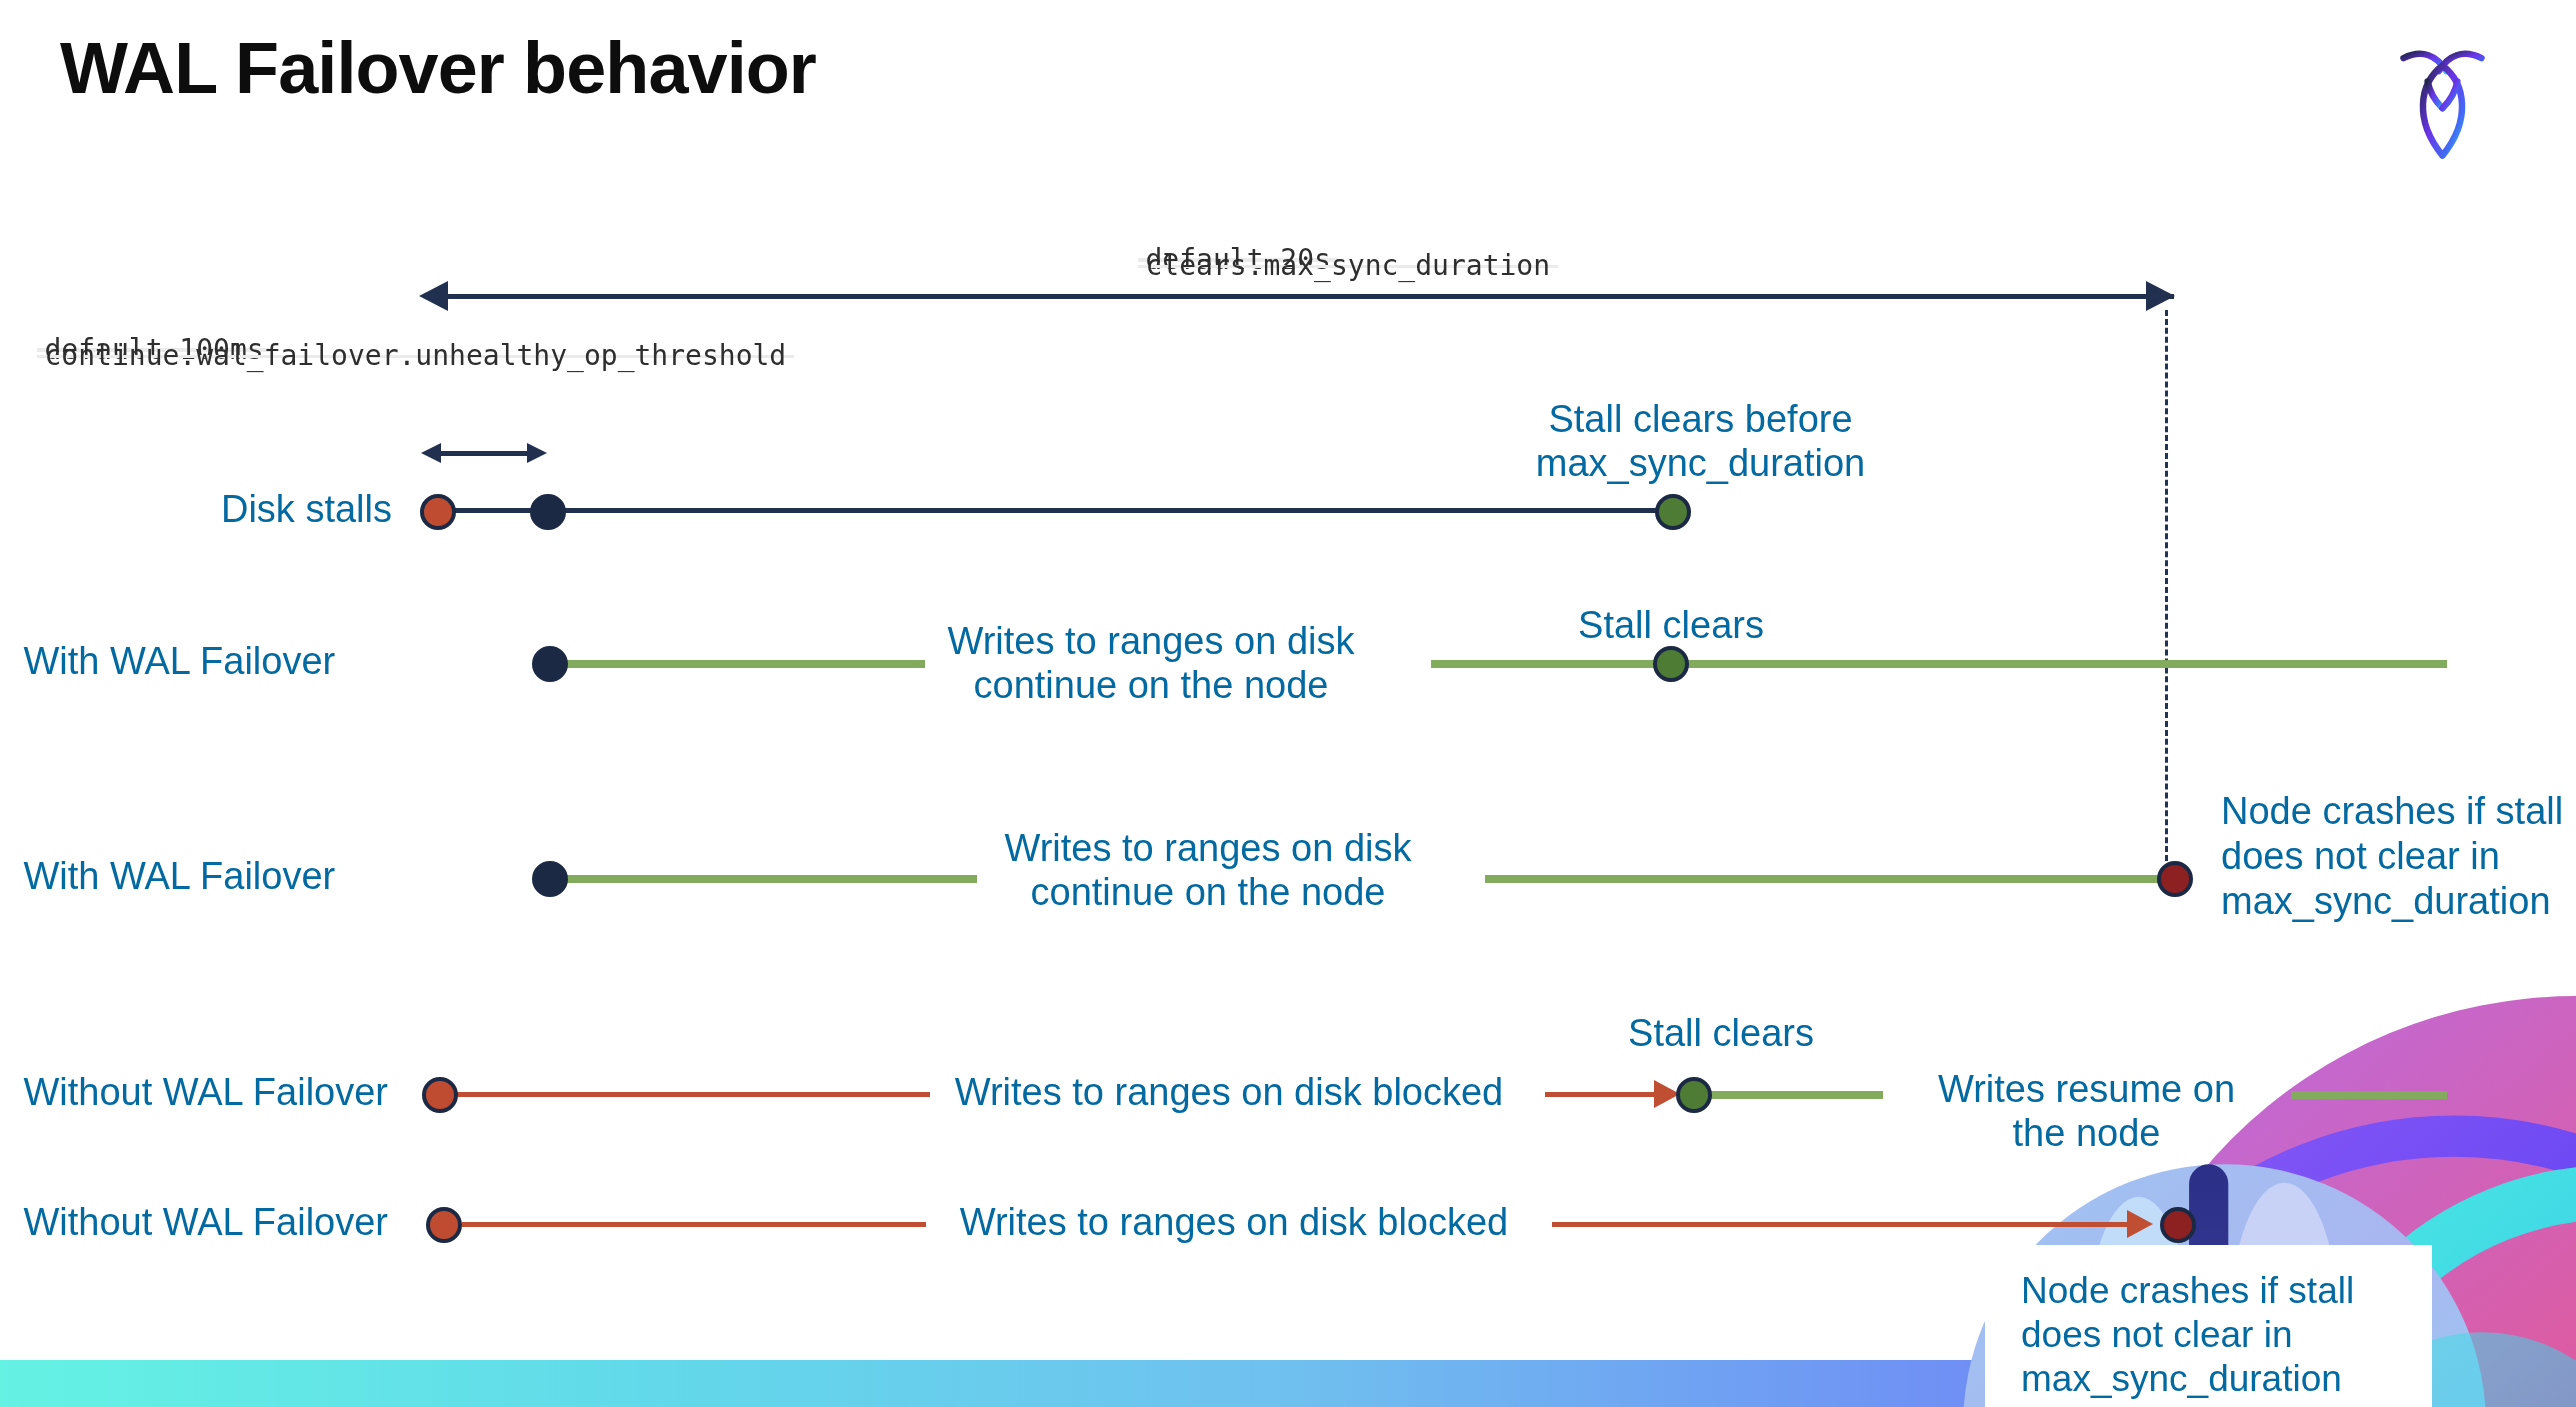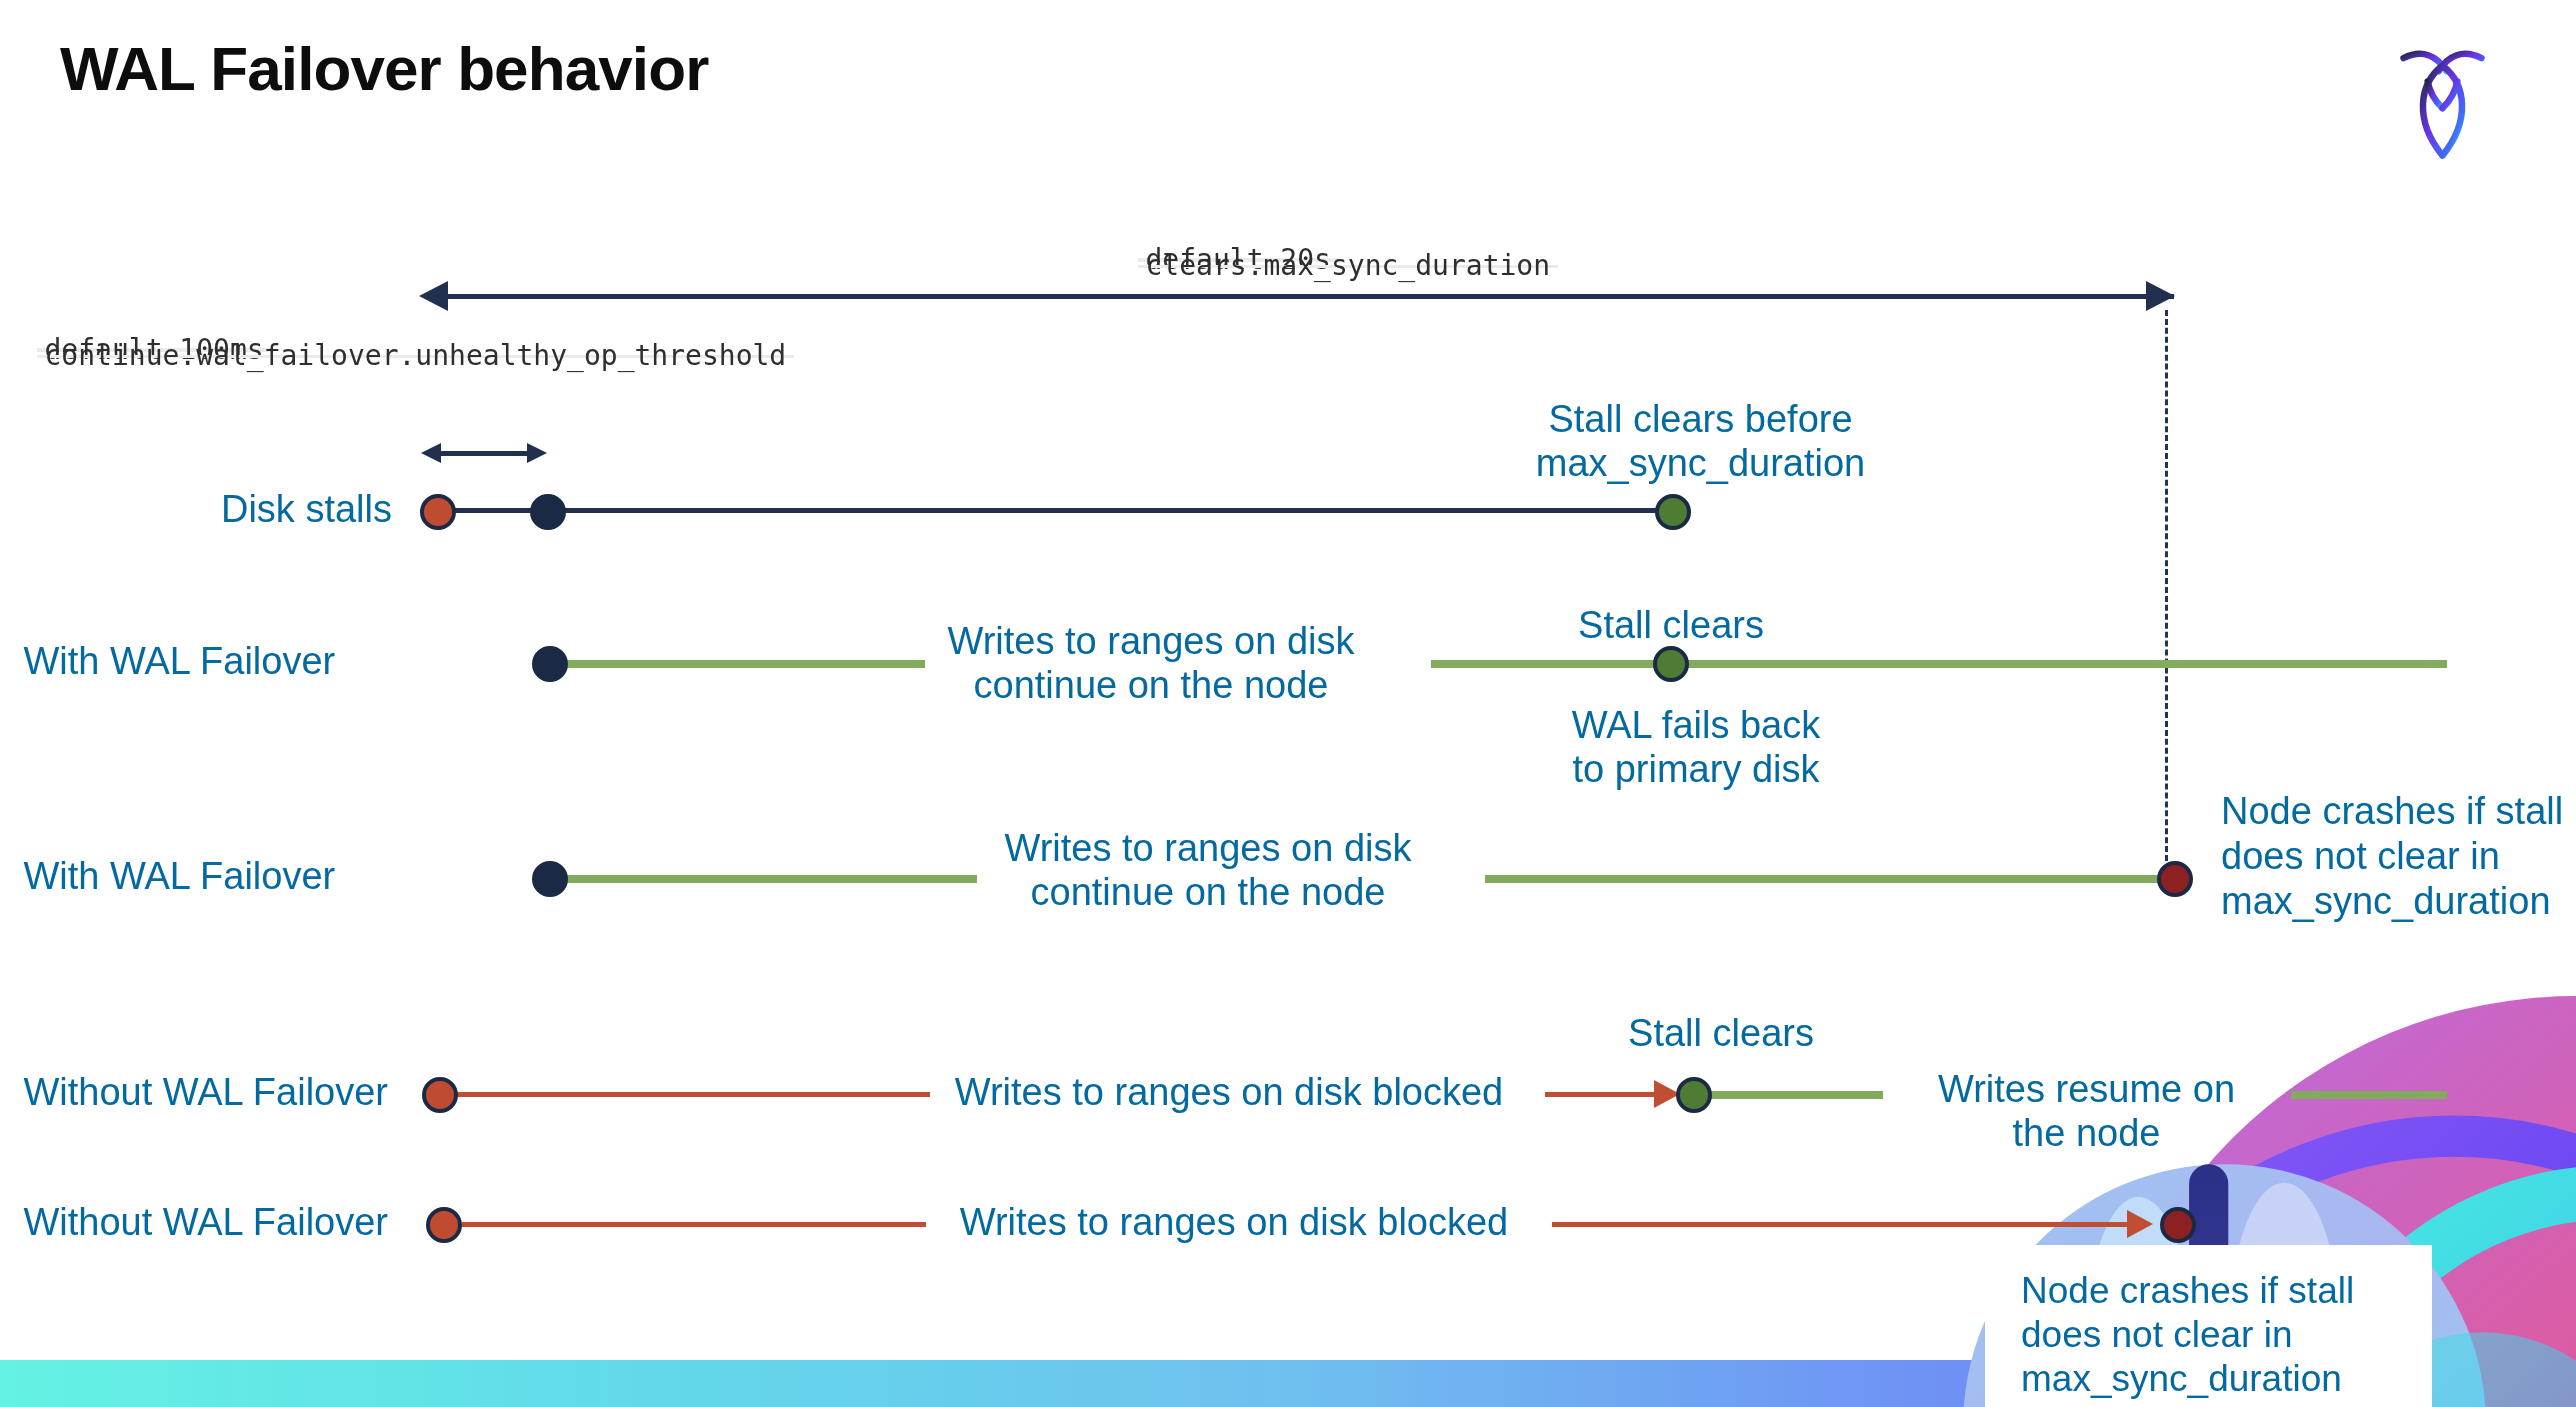--- a/index.html
+++ b/index.html
@@ -2,21 +2,21 @@
 <html style="font-size:15px"><head>
 <meta charset="utf-8">
 <style>
   html,body{margin:0;padding:0;background:#fff;}
   .stage{position:relative;width:2576px;height:1408px;overflow:hidden;background:#ffffff;
          font-family:"Liberation Sans",sans-serif;color:#161616;}
   .abs{position:absolute;}
   .txt{position:absolute;font-size:38px;line-height:44px;color:#0369a1;z-index:5;white-space:pre-line;}
   .center{text-align:center;}
   .right{text-align:right;}
-  .title{position:absolute;left:60px;top:17px;font-size:62px;line-height:103px;font-weight:800;
+  .title{position:absolute;left:60px;top:17px;font-size:72px;line-height:103px;font-weight:800;
          letter-spacing:-0.9px;color:#0d0d0d;z-index:5;}
   .mono{position:absolute;z-index:6;font-family:"DejaVu Sans Mono",monospace;font-size:28px;
         line-height:34px;color:#2e2e2e;}
   .mono span{display:inline-block;background:#ebebeb;padding:1.9px 7.5px;margin-bottom:2.8px;}
   .mono div{line-height:0;}
   
   .hline{position:absolute;z-index:2;}
   .navy-line{background:#21304f;height:4.7px;}
   .green-line{background:#82ab5e;height:8.4px;}
   .red-line{background:#c04e33;height:4.7px;}
@@ -96,22 +96,20 @@
 max_sync_duration</div>
 
   <div class="txt" style="left:23.4px;top:639px;">With WAL Failover</div>
   <div class="hline green-line" style="left:566px;top:660px;width:359px;"></div>
   <div class="dot dot-navy" style="left:532px;top:646px;"></div>
   <div class="txt center" style="left:936px;top:619px;width:430px;">Writes to ranges on disk
 continue on the node</div>
   <div class="hline green-line" style="left:1431px;top:660px;width:1016px;"></div>
   <div class="txt center" style="left:1531px;top:603px;width:280px;">Stall clears</div>
   <div class="dot dot-green" style="left:1653px;top:646px;"></div>
-  <div class="txt center" style="left:1481px;top:703px;width:430px;">WAL fails  back
-to primary disk</div>
 
   <div class="txt" style="left:23.4px;top:854px;">With WAL Failover</div>
   <div class="hline green-line" style="left:566px;top:875px;width:411px;"></div>
   <div class="dot dot-navy" style="left:532px;top:861px;"></div>
   <div class="txt center" style="left:993px;top:826px;width:430px;">Writes to ranges on disk
 continue on the node</div>
   <div class="hline green-line" style="left:1485px;top:875px;width:680px;"></div>
   <div class="dot dot-darkred" style="left:2157px;top:861px;"></div>
   <div class="txt" style="left:2221px;top:789px;width:402px;line-height:45px;">Node crashes if stall
 does not clear in

